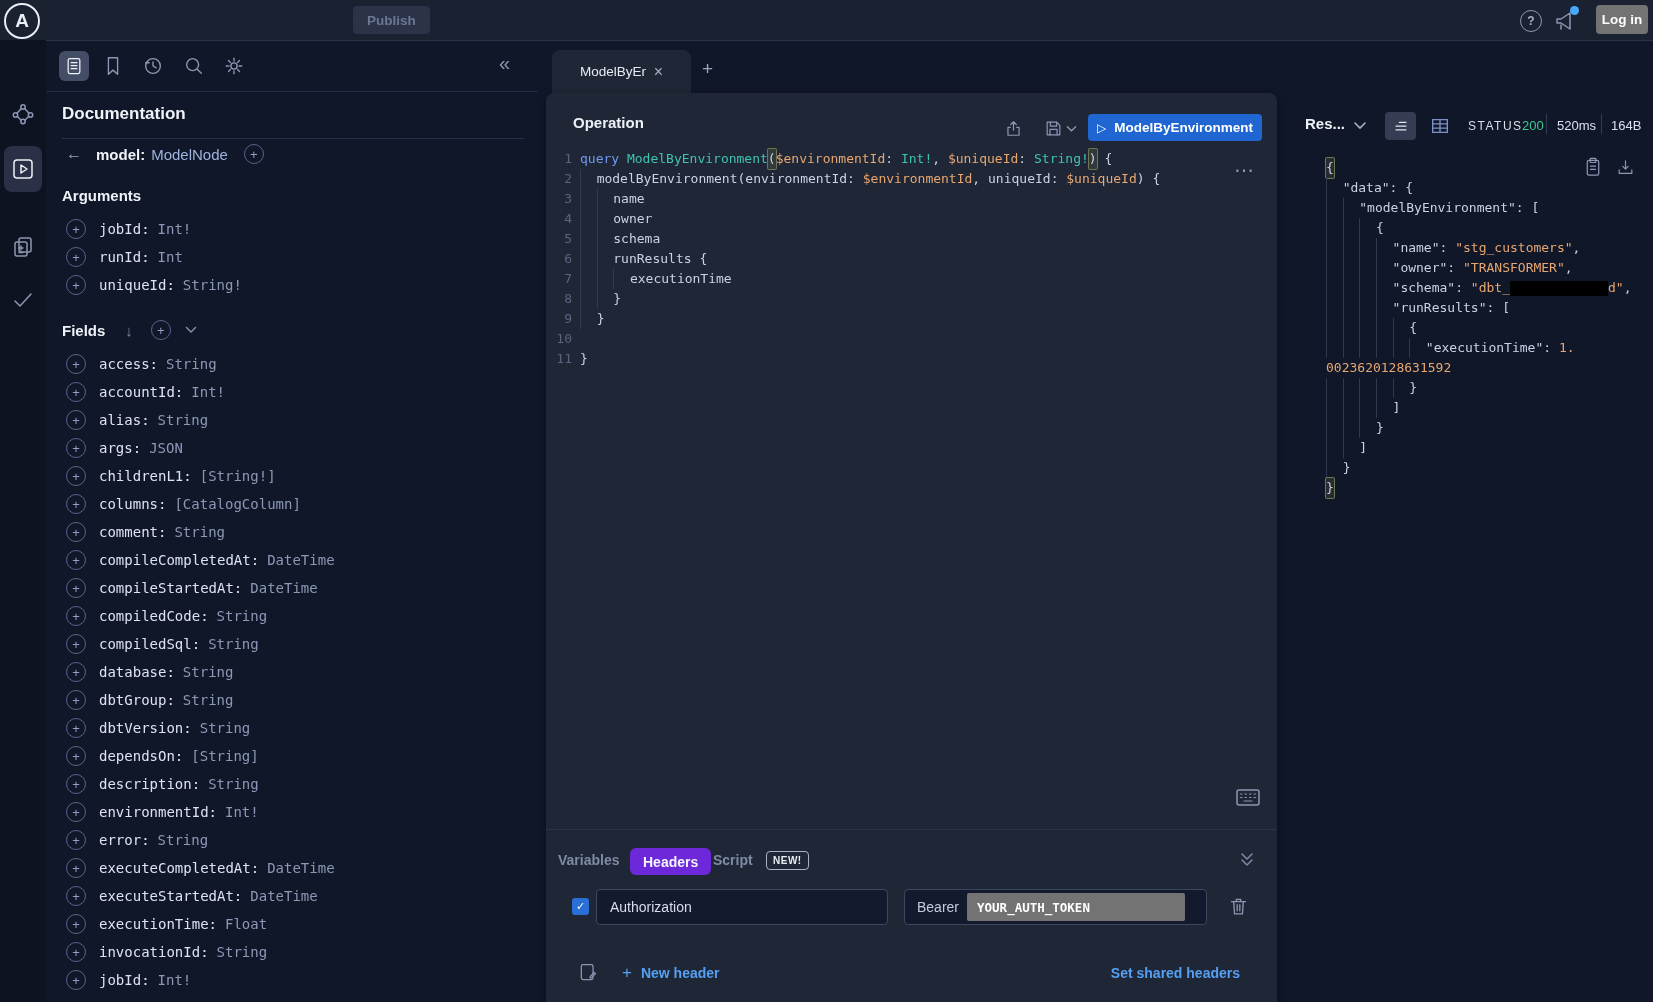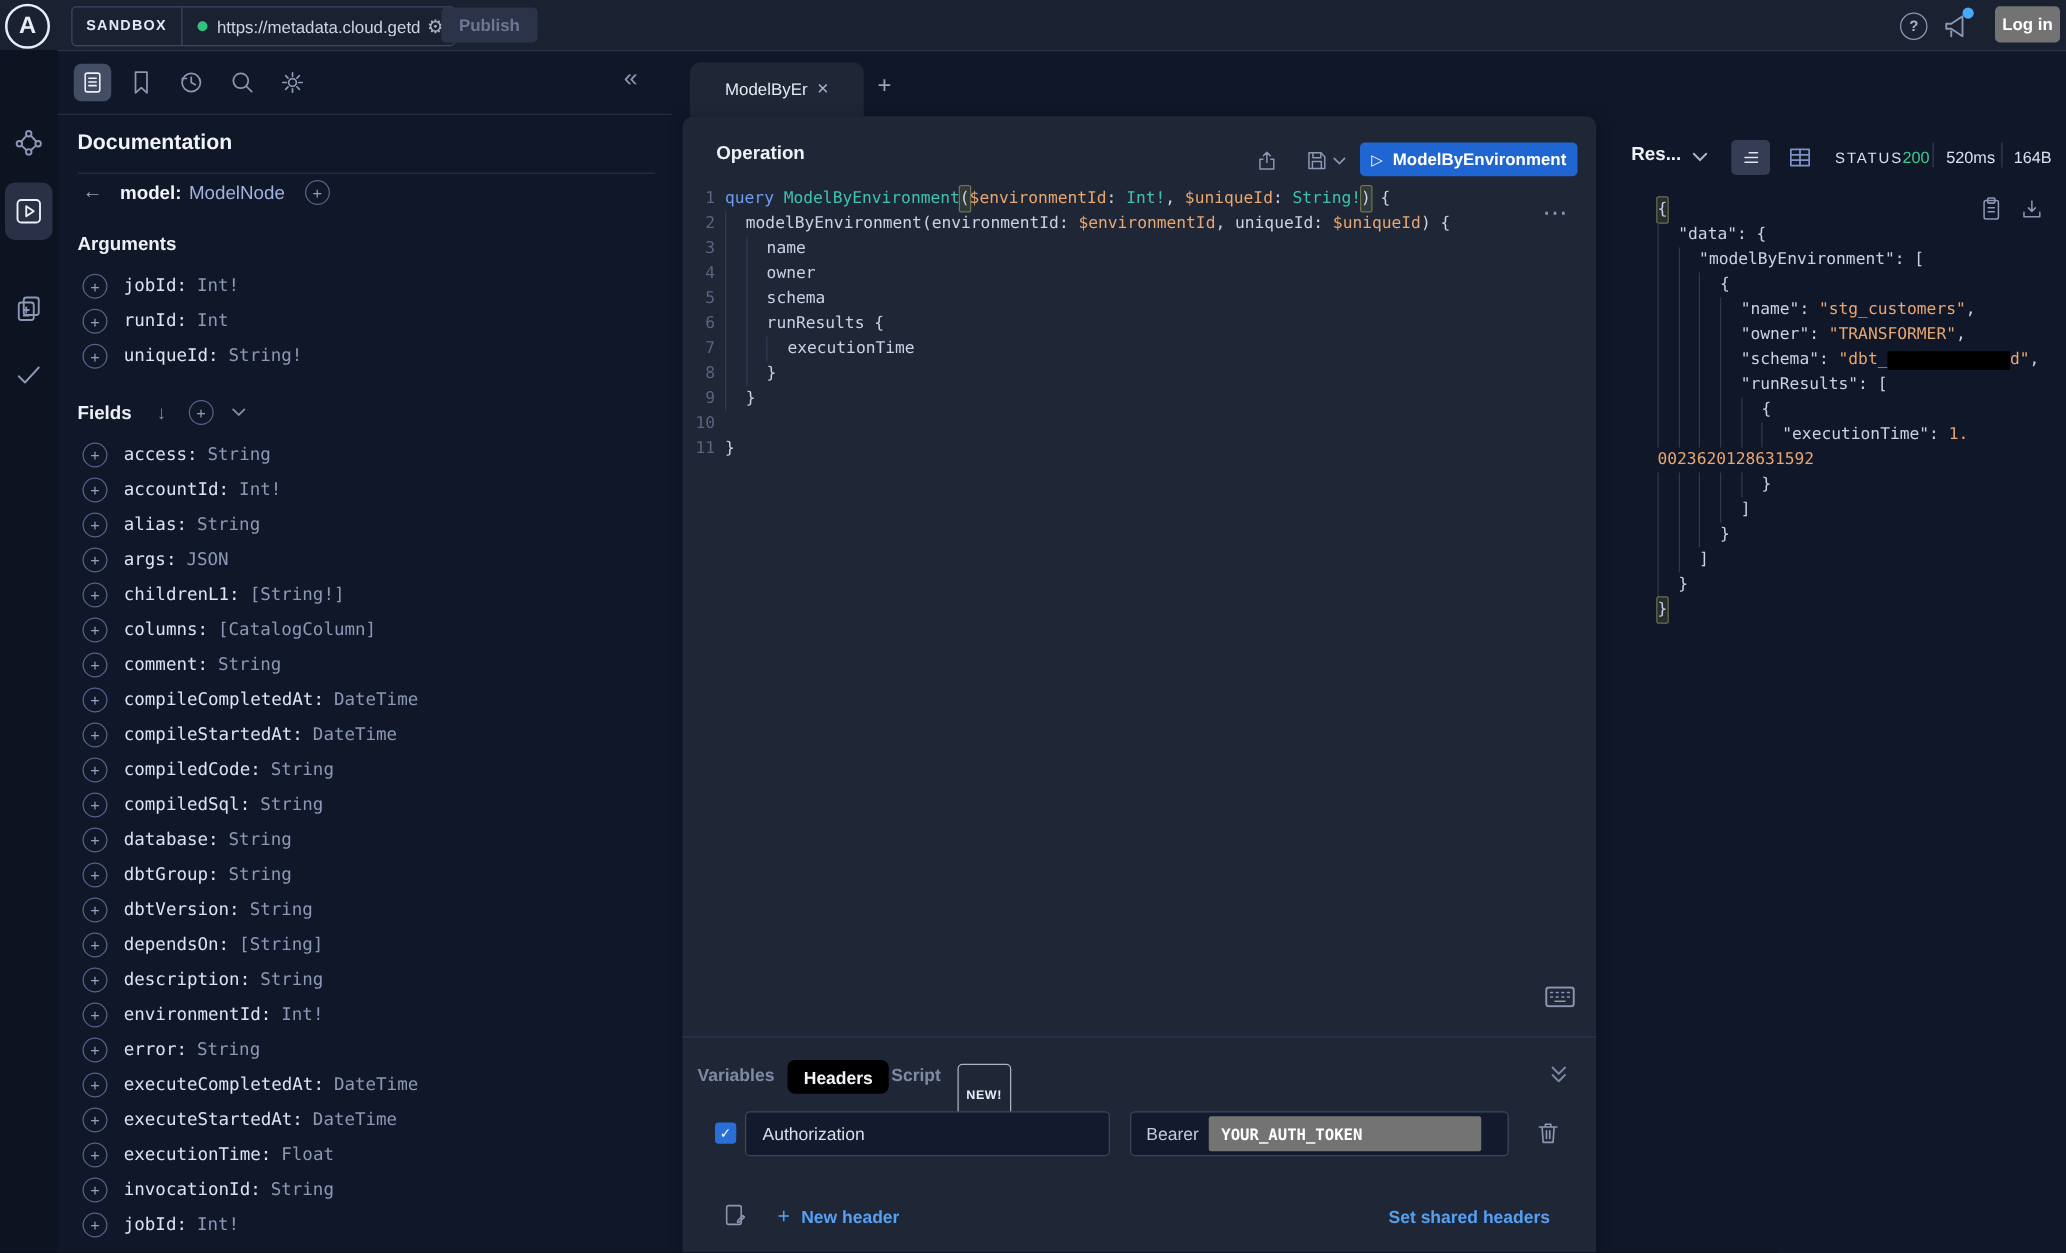--- a/index.html
+++ b/index.html
@@ -80,24 +80,24 @@
   .cl{display:flex;height:20px;font-family:"DejaVu Sans Mono",monospace;font-size:13px;line-height:20px;}
   .ln{width:26px;text-align:right;color:#59647f;flex:none;}
   .lc{margin-left:8px;display:flex;white-space:pre;}
   .ind{width:2ch;border-left:1px solid #2f3a54;flex:none;}
   .k{color:#6f9bf0;} .o{color:#41c1b0;} .v{color:#e8a670;} .t{color:#41c1b0;}
   .f{color:#c9d2e4;} .a{color:#c9d2e4;} .p{color:#c9d2e4;}
   .hl{color:#c9d2e4;background:rgba(118,122,70,.22);box-shadow:0 0 0 1px #6f7452;border-radius:1px;}
   
   #panel-divider{left:546px;top:829px;width:731px;height:1px;background:#2c3550;}
   #tab-variables{left:558px;top:852px;font-size:14px;font-weight:bold;color:#7f8aa6;}
-  #tab-headers{left:630px;top:848px;height:27px;padding:0 13px;background:#000000;border-radius:6px;
+  #tab-headers{left:630px;top:848px;height:27px;padding:0 13px;background:#6d28d9;border-radius:6px;
         display:flex;align-items:center;font-size:14px;font-weight:bold;color:#f2f5fa;}
   #tab-script{left:713px;top:852px;font-size:14px;font-weight:bold;color:#7f8aa6;}
-  #new-badge{left:766px;top:851px;height:17px;padding:16px 6px;border:1px solid #aab3c5;border-radius:4px;
+  #new-badge{left:766px;top:851px;height:17px;padding:0 6px;border:1px solid #aab3c5;border-radius:4px;
         display:flex;align-items:center;font-size:10px;font-weight:bold;letter-spacing:.5px;color:#e8ecf4;}
   #collapse-panel{left:1238px;top:850px;width:18px;height:18px;color:#7d89a4;}
   #hdr-check{left:572px;top:898px;width:17px;height:17px;background:#2a6fd6;border-radius:3px;
         display:flex;align-items:center;justify-content:center;font-size:11px;color:#fff;}
   #hdr-name{left:596px;top:889px;width:292px;height:36px;border:1px solid #3b465f;border-radius:4px;background:#131a2e;
         display:flex;align-items:center;padding:0 13px;box-sizing:border-box;font-size:14px;color:#d8deea;}
   #hdr-value{left:904px;top:889px;width:303px;height:36px;border:1px solid #3b465f;border-radius:4px;background:#131a2e;
         display:flex;align-items:center;padding:0 12px;box-sizing:border-box;}
   #bearer-prefix{font-size:14px;color:#c3cbdc;}
   #token-box{margin-left:8px;width:218px;height:28px;background:#737373;border-radius:2px;display:flex;align-items:center;
@@ -129,26 +129,20 @@
 </style>
 </head>
 <body>
 
 <div id="app">
 
   <div id="topbar" class="abs">
     <div id="logo" class="abs">
         <span>A</span>
       </div>
-    <div id="urlgroup" class="abs">
-      <div id="sandbox-seg">SANDBOX</div>
-      <div id="status-dot"></div>
-      <div id="url-text">https://metadata.cloud.getd</div>
-      <div id="url-gear">⚙</div>
-    </div>
     <div id="publish-btn" class="abs">Publish</div>
     <div id="help-btn" class="abs">?</div>
     <svg id="megaphone" class="abs ic" viewBox="0 0 24 24">
       <path d="M4 10h4l9-6v16l-9-6H4z"></path>
         <path d="M8 16v4"></path>
     </svg>
     <div id="notif-dot" class="abs"></div>
     <div id="login-btn" class="abs">Log in</div>
   </div>
 

